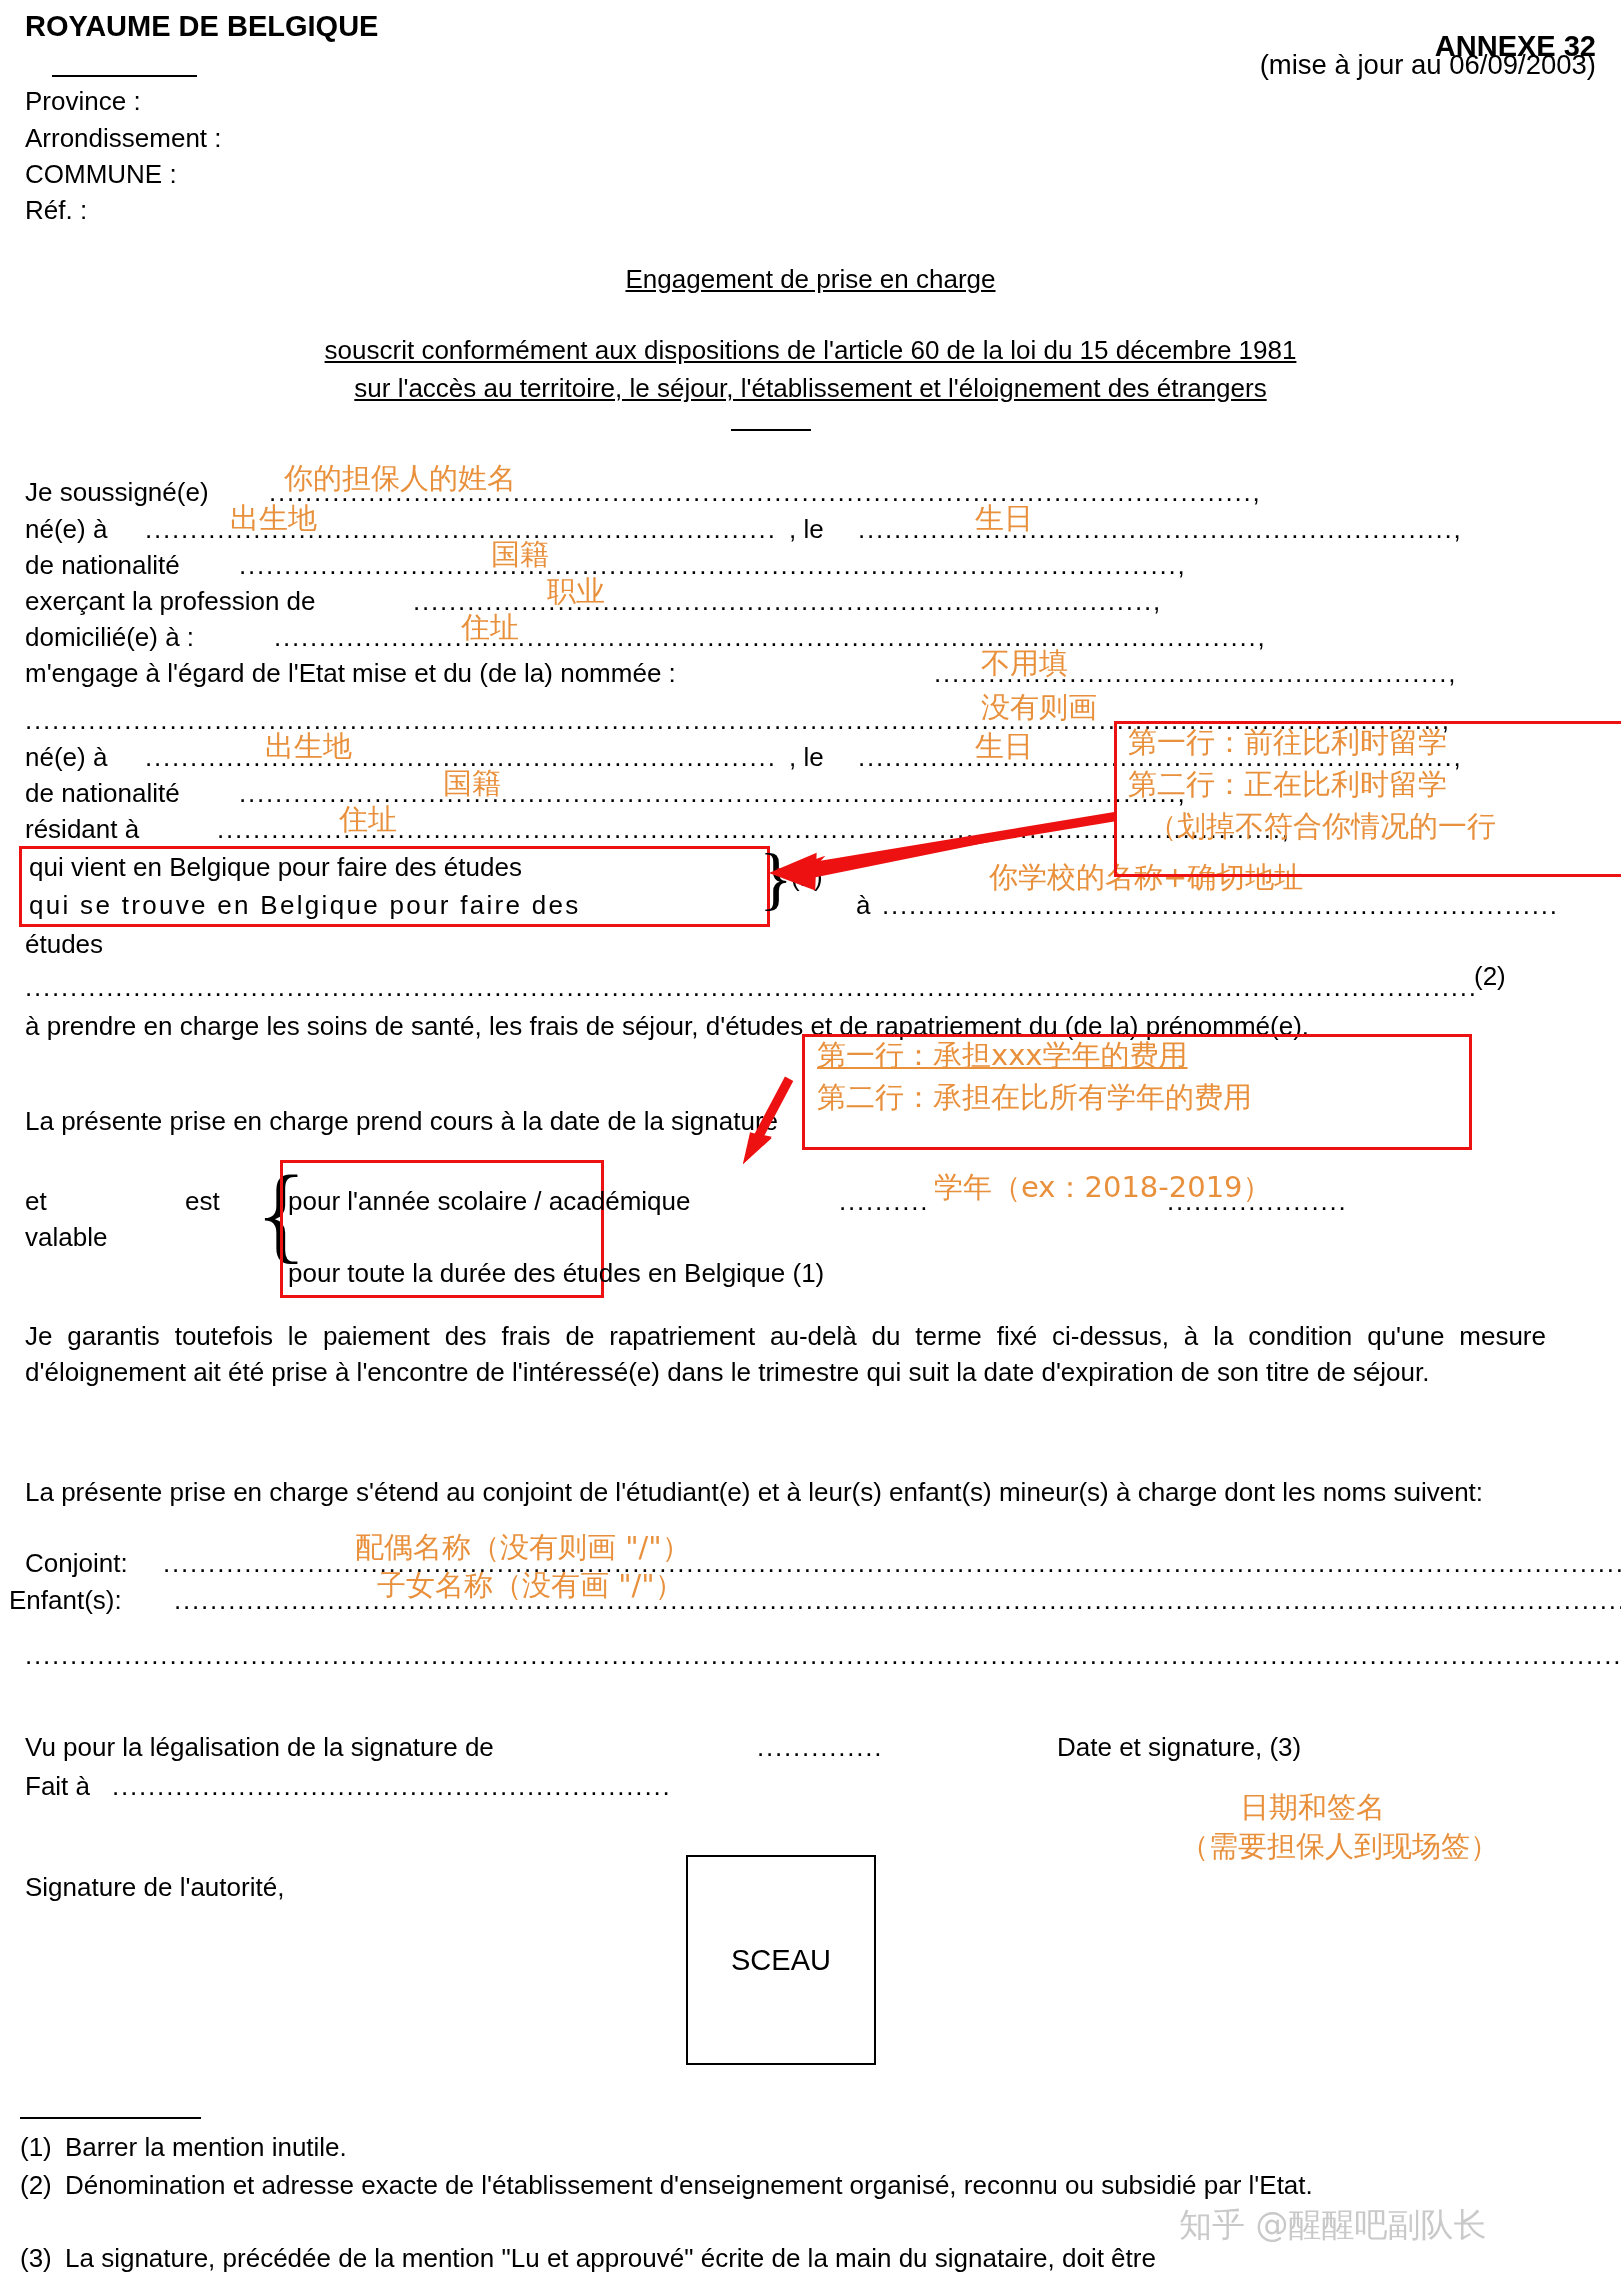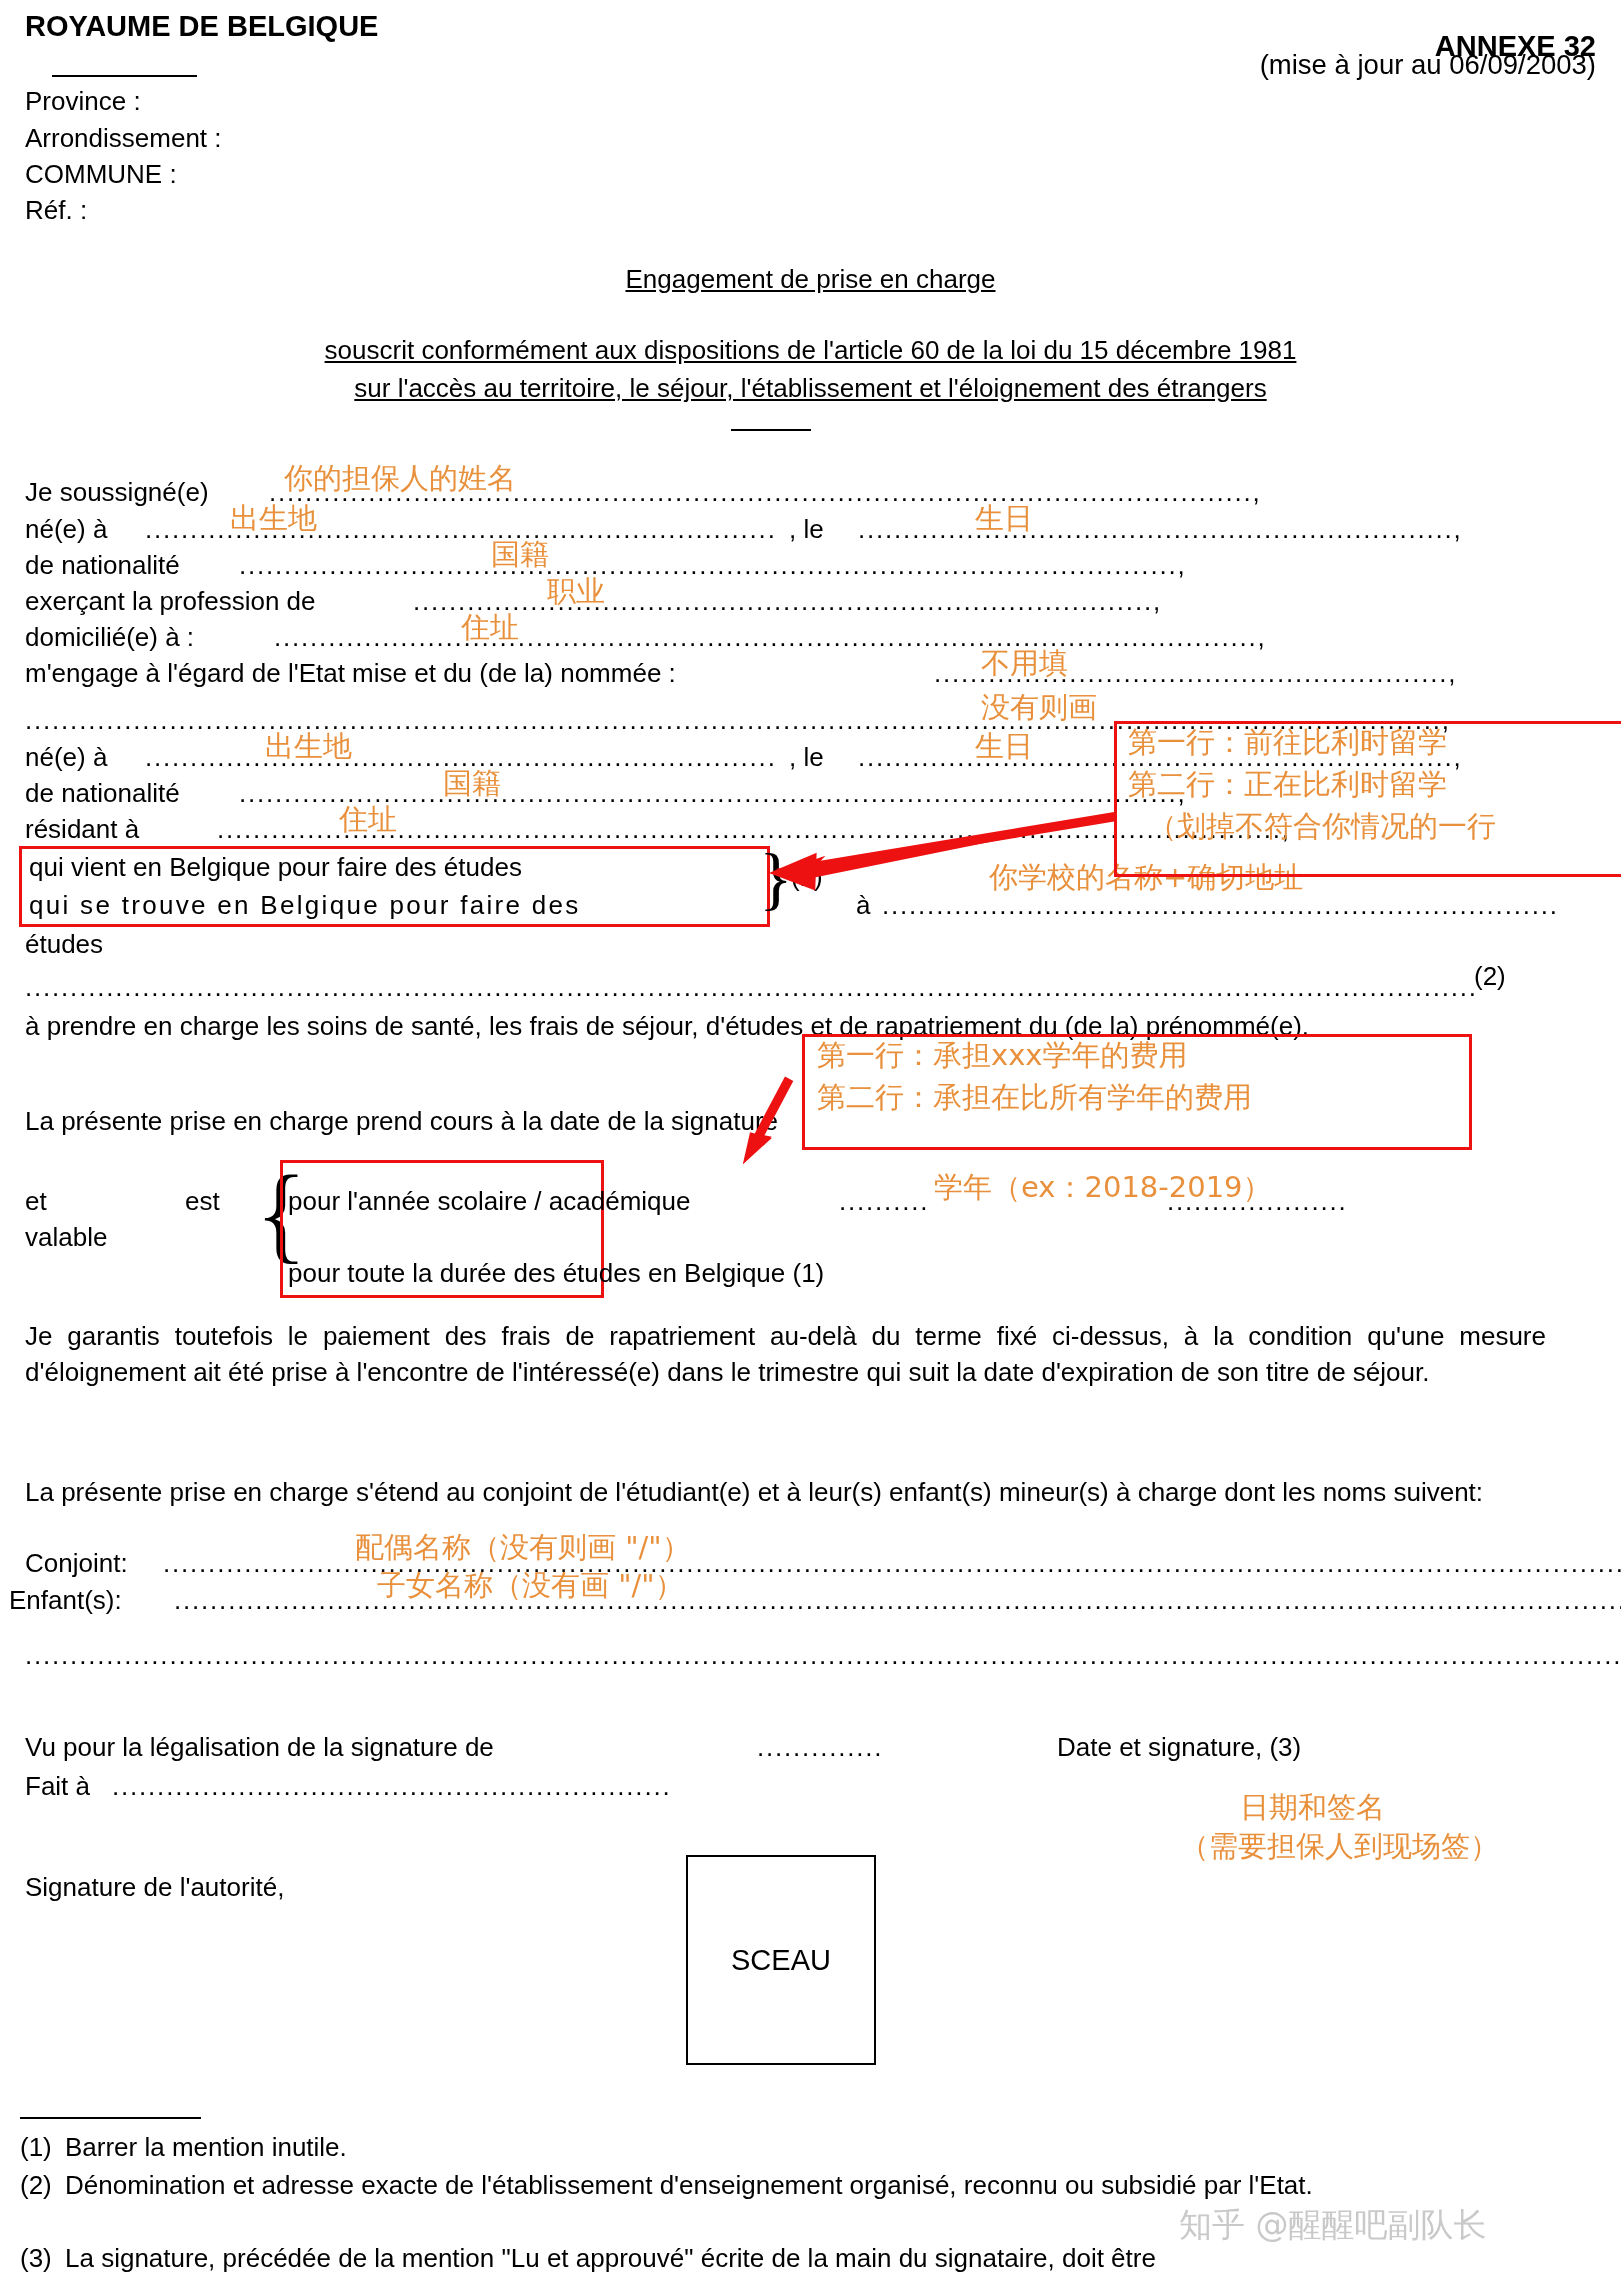--- a/index.html
+++ b/index.html
@@ -182,21 +182,21 @@
     <polygon points="1540,1128 1100,1196 1140,1182 1108,1218 1072,1200 1106,1196 1096,1218" fill="#EE1111"></polygon>
     <line x1="1540" y1="1128" x2="1105" y2="1200" stroke="#EE1111" stroke-width="13"></line>
     <polygon points="1062,1206 1128,1178 1126,1230" fill="#EE1111"></polygon>
   </svg>
 
   <div class="just" style="left:25px;top:1008px;width:1521px;">à prendre en charge les soins de santé, les frais de séjour, d'études et de rapatriement du (de la) prénommé(e).</div>
 
   <div class="t" style="left:25px;top:1108px;">La présente prise en charge prend cours à la date de la signature</div>
 
   <div class="redbox" style="left:802px;top:1034px;width:670px;height:116px;"></div>
-  <div class="cn" style="left:817px;top:1040px;">第一行：承担xxx学年的费用</div>
+  <div class="cn" style="left:817px;top:1040px;text-decoration:underline;">第一行：承担xxx学年的费用</div>
   <div class="cn" style="left:817px;top:1082px;">第二行：承担在比所有学年的费用</div>
 
   <svg class="arrow" style="left:0;top:0;width:1621px;height:2295px;" viewBox="0 0 2239 3170" width="1621" height="2295">
     <line x1="1090" y1="1490" x2="1038" y2="1588" stroke="#EE1111" stroke-width="13"></line>
     <polygon points="1026,1608 1066,1570 1046,1566" fill="#EE1111"></polygon>
     <polygon points="1026,1608 1036,1564 1066,1572" fill="#EE1111"></polygon>
   </svg>
 
   <div class="t" style="left:25px;top:1188px;">et</div>
   <div class="t" style="left:185px;top:1188px;">est</div>

